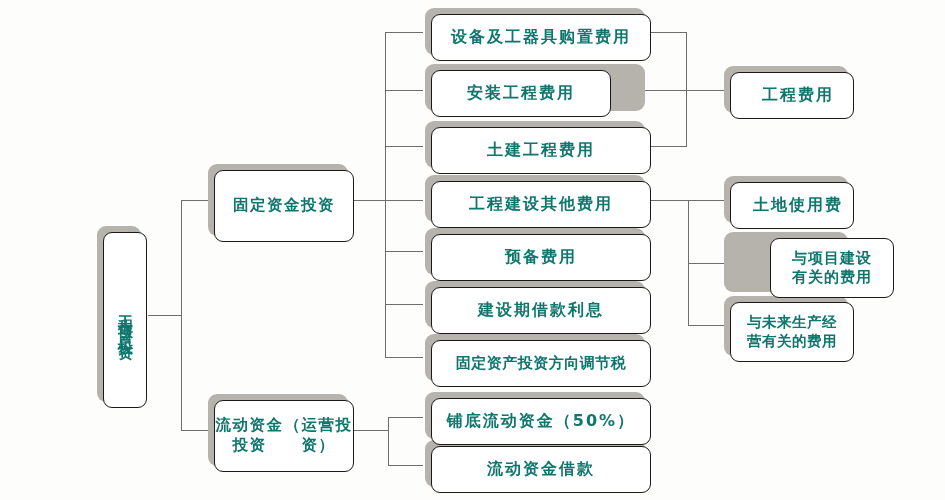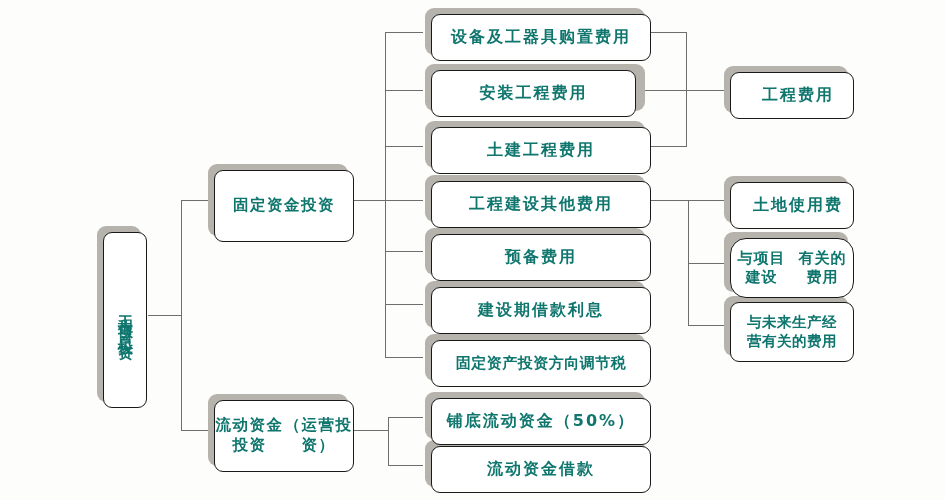--- a/index.html
+++ b/index.html
@@ -111,21 +111,21 @@
     <span class="lbl">流动资金投资</span>
     <span class="lbl">（运营投资）</span>
   </div>
 
   <div class="shadow" style="left:425px;top:8px;width:220px;height:47px;"></div>
   <div class="node l3" style="left:431px;top:14px;width:220px;height:47px;">
     <span class="lbl">设备及工器具购置费用</span>
   </div>
 
   <div class="shadow" style="left:425px;top:64px;width:220px;height:47px;"></div>
-  <div class="node l3" style="left:431px;top:70px;width:205px;height:47px;">
+  <div class="node l3" style="left:431px;top:70px;width:180px;height:47px;">
     <span class="lbl">安装工程费用</span>
   </div>
 
   <div class="shadow" style="left:425px;top:121px;width:220px;height:47px;"></div>
   <div class="node l3" style="left:431px;top:127px;width:220px;height:47px;">
     <span class="lbl">土建工程费用</span>
   </div>
 
   <div class="shadow" style="left:425px;top:175px;width:220px;height:47px;"></div>
   <div class="node l3" style="left:431px;top:181px;width:220px;height:47px;">
@@ -161,21 +161,21 @@
   <div class="node r1" style="left:730px;top:72px;width:124px;height:47px;">
     <span class="lbl">工程费用</span>
   </div>
 
   <div class="shadow" style="left:724px;top:176px;width:124px;height:47px;"></div>
   <div class="node r1" style="left:730px;top:182px;width:124px;height:47px;">
     <span class="lbl">土地使用费</span>
   </div>
 
   <div class="shadow" style="left:724px;top:232px;width:124px;height:60px;"></div>
-  <div class="node r2" style="left:730px;top:238px;width:124px;height:60px;flex-direction:row;border-radius:16px;">
+  <div class="node r2" style="left:770px;top:238px;width:124px;height:60px;flex-direction:column;">
     <span class="lbl">与项目建设</span>
     <span class="lbl">有关的费用</span>
   </div>
 
   <div class="shadow" style="left:724px;top:296px;width:124px;height:60px;"></div>
   <div class="node r2" style="left:730px;top:302px;width:124px;height:60px;flex-direction:column;font-size:14.5px;letter-spacing:0.5px;">
     <span class="lbl">与未来生产经</span>
     <span class="lbl">营有关的费用</span>
   </div>
 

